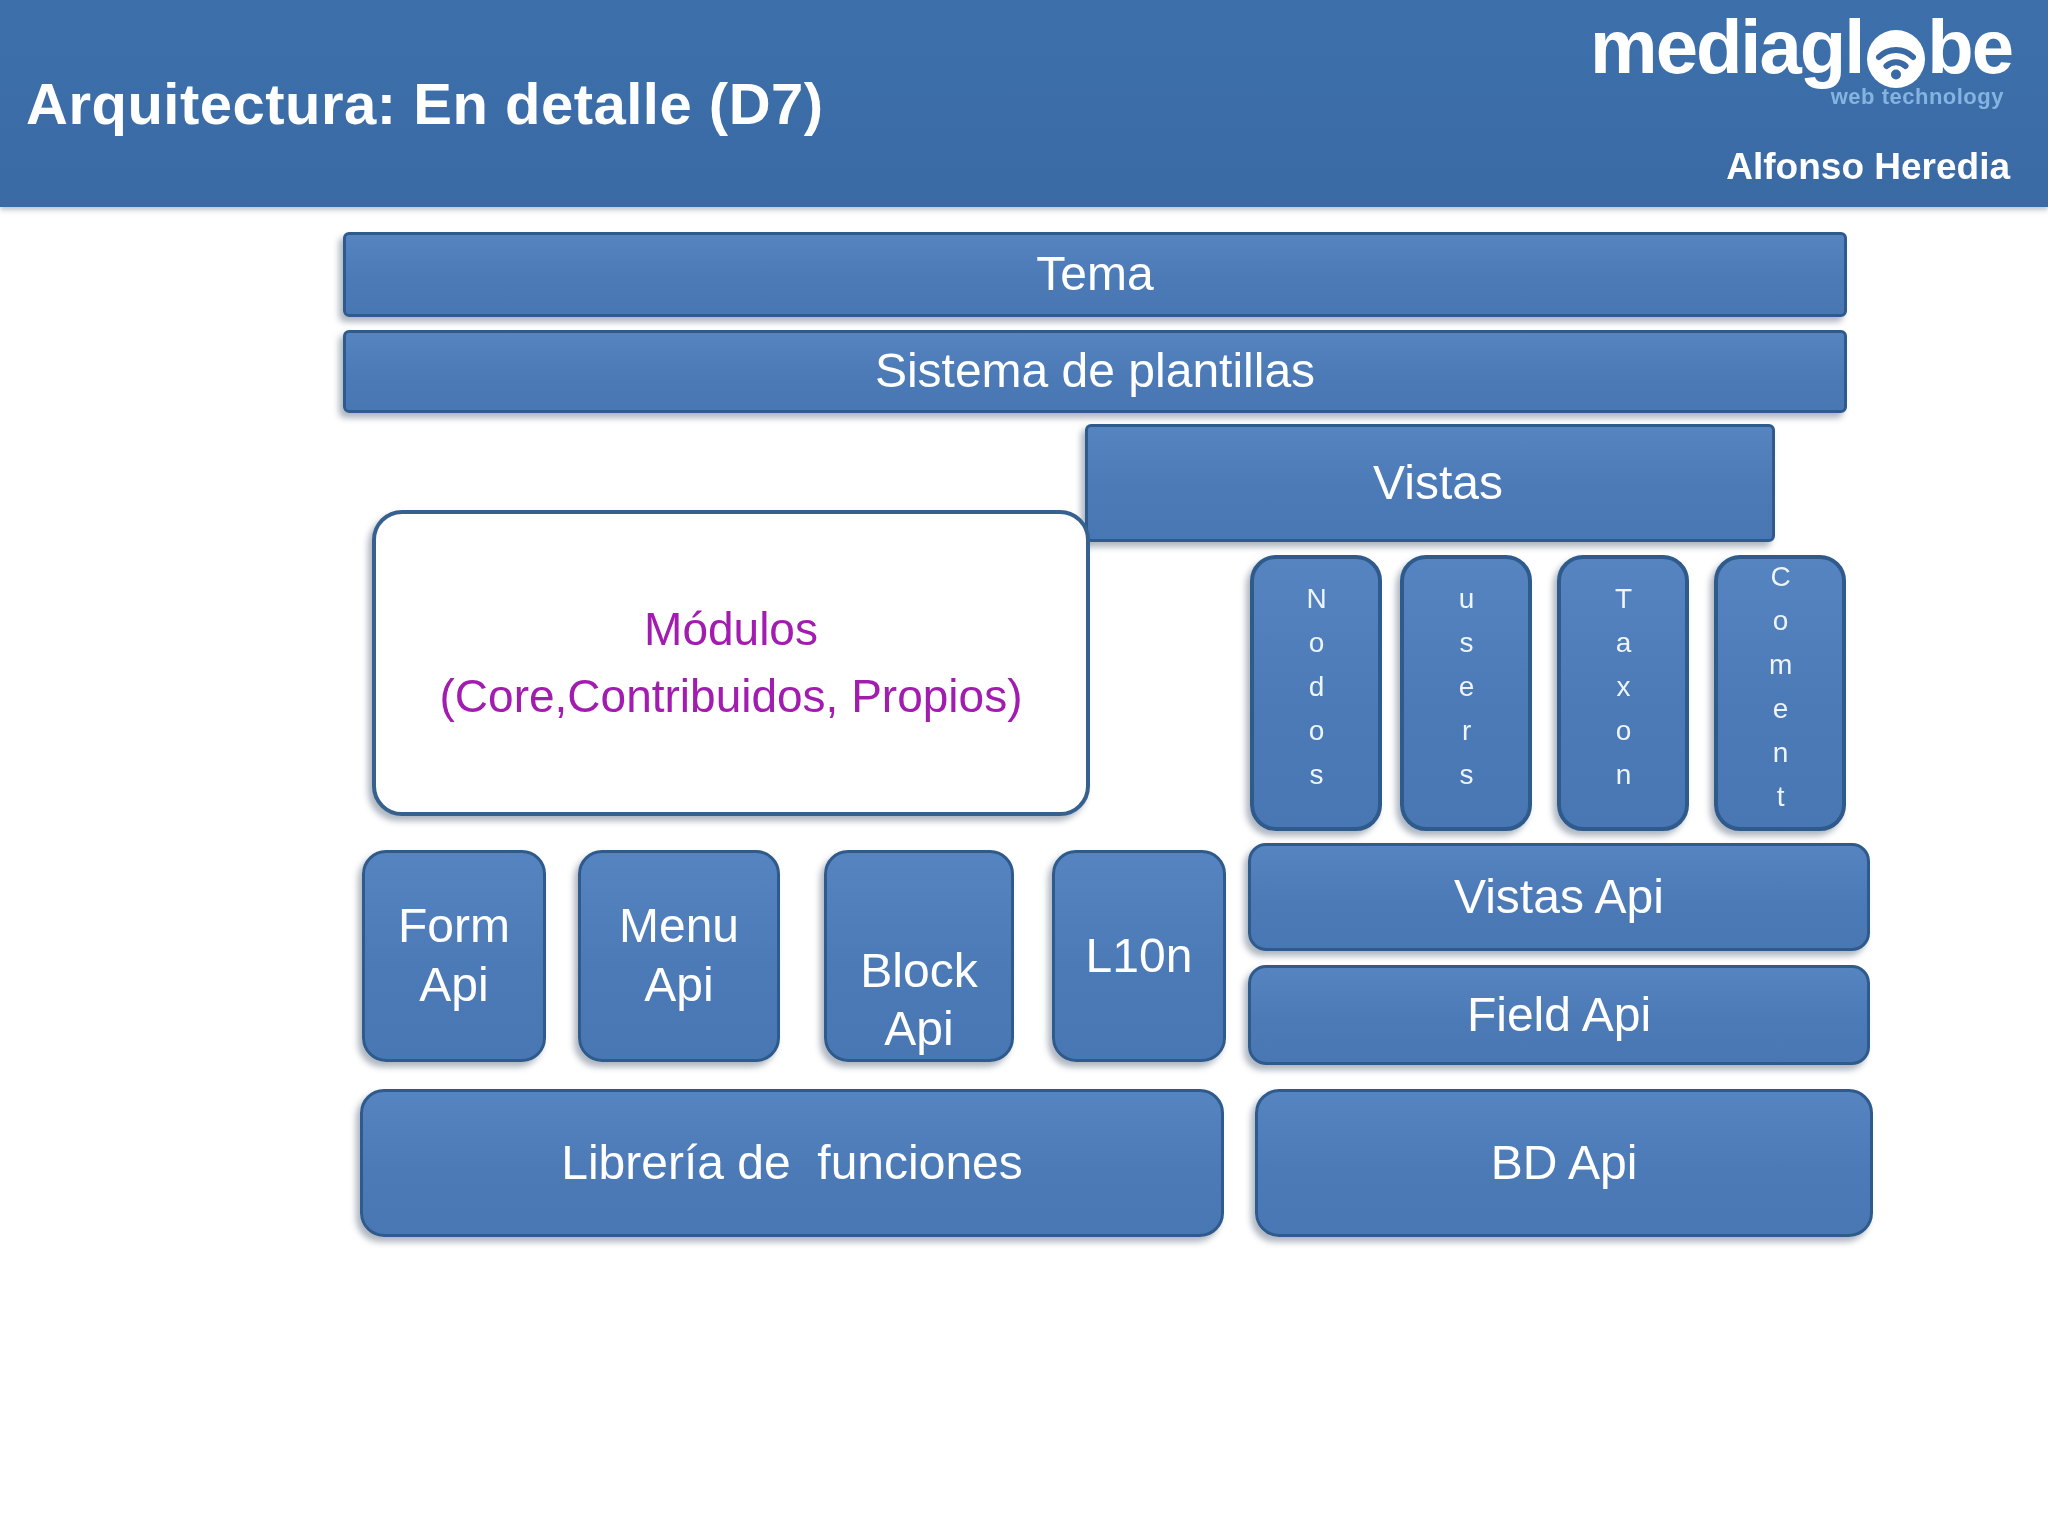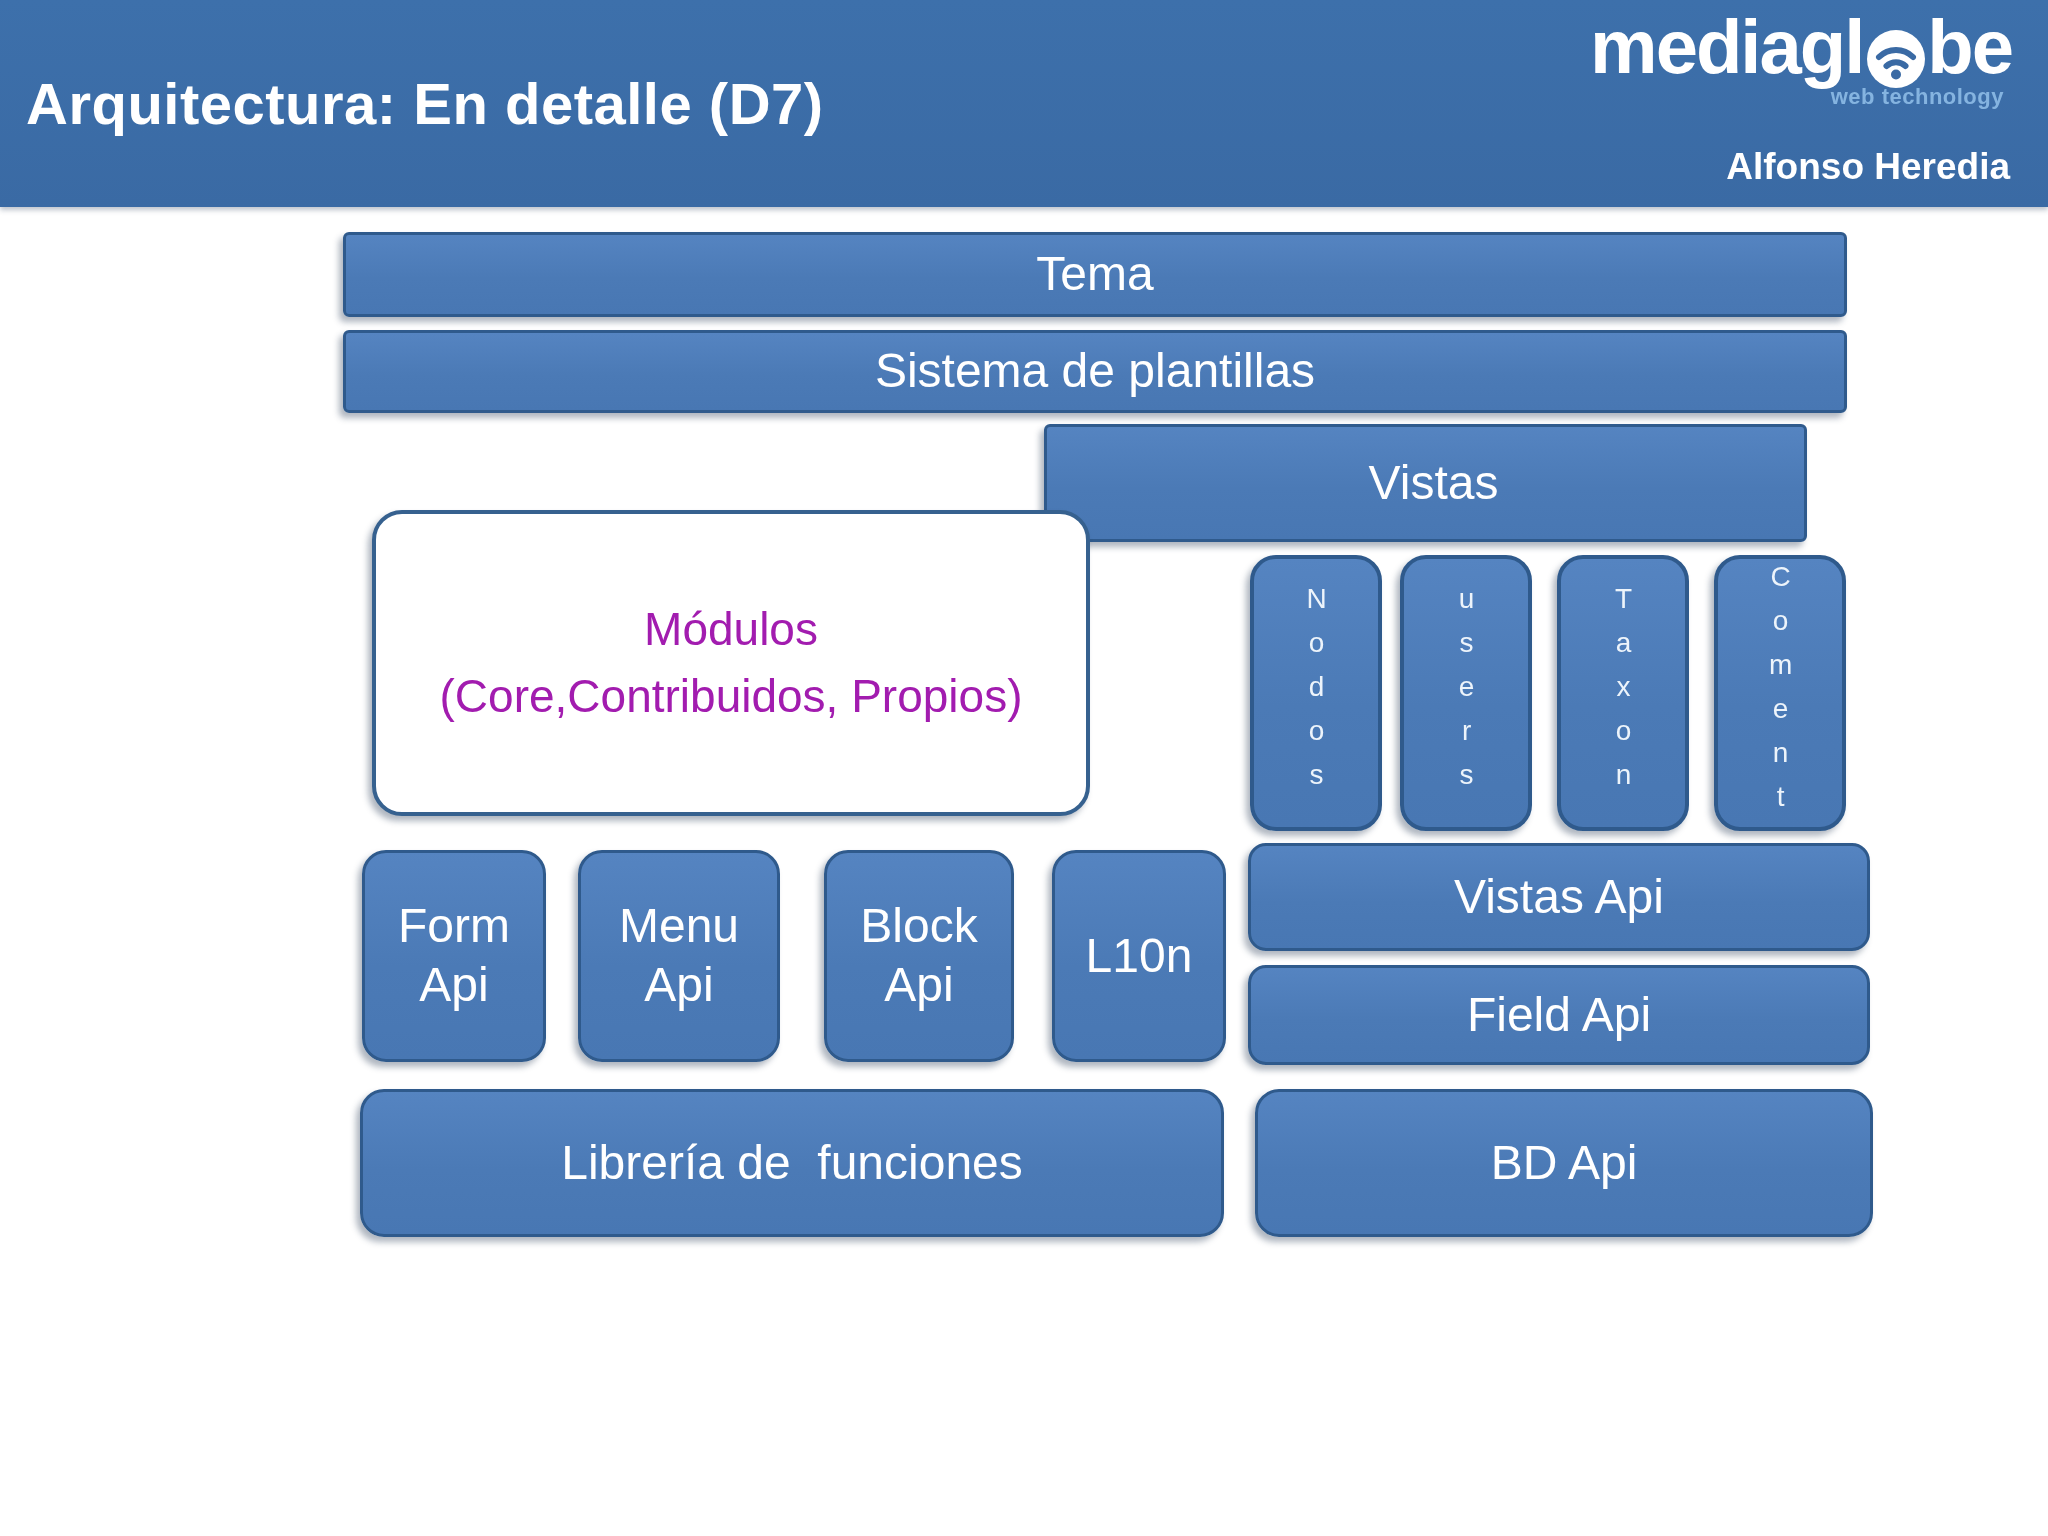--- a/index.html
+++ b/index.html
@@ -41,42 +41,42 @@
     background:linear-gradient(180deg,#5584c1 0%,#4b7ab6 55%,#4877b3 100%);
     border:3px solid #2f5a8c; border-radius:6px;
     color:#ffffff; font-size:48px; line-height:1.22;
     display:flex; align-items:center; justify-content:center;
     text-align:center;
     box-shadow:-4px 5px 6px rgba(25,45,75,0.35);
   }
 
   #box-tema     { left:343px;  top:232px;  width:1504px; height:85px;  }
   #box-sistema  { left:343px;  top:330px;  width:1504px; height:83px;  }
-  #box-vistas   { left:1044px; top:424px;  width:763px;  height:118px;padding-left:16px; }
+  #box-vistas   { left:1085px; top:424px;  width:690px;  height:118px;padding-left:16px; }
 
   #box-modulos {
     left:372px; top:510px; width:718px; height:306px;
     background:#ffffff; border:4px solid #36618f; border-radius:30px;
     color:#a21caf; font-size:46px; line-height:1.45;
     flex-direction:column;
   }
 
   .pill { top:555px; height:276px; width:132px; border-radius:26px; border-width:4px; }
   #pill-nodos  { left:1250px; }
   #pill-users  { left:1400px; }
   #pill-taxon  { left:1557px; }
   #pill-coment { left:1714px; }
   .pill-label {
     writing-mode:vertical-rl; text-orientation:upright;
     letter-spacing:13px; font-size:28px; color:#edf4fb;
   }
 
   #box-form  { left:362px;  top:850px; width:184px; height:212px; border-radius:24px; }
   #box-menu  { left:578px;  top:850px; width:202px; height:212px; border-radius:24px; }
-  #box-block { left:824px;  top:850px; width:190px; height:212px; border-radius:24px; }
+  #box-block { left:824px;  top:850px; width:190px; height:212px; border-radius:24px;align-items:flex-end; }
   #box-l10n  { left:1052px; top:850px; width:174px; height:212px; border-radius:24px; }
 
   #box-entity { left:1248px; top:843px; width:622px; height:108px; border-radius:18px; }
   #box-field  { left:1248px; top:965px; width:622px; height:100px; border-radius:18px; }
 
   #box-libreria { left:360px;  top:1089px; width:864px; height:148px; border-radius:24px; }
   #box-bdapi    { left:1255px; top:1089px; width:618px; height:148px; border-radius:24px; }
 
   .wrap2 { display:inline-block; max-width:160px; }
   .prewrap { white-space:pre-wrap; }

